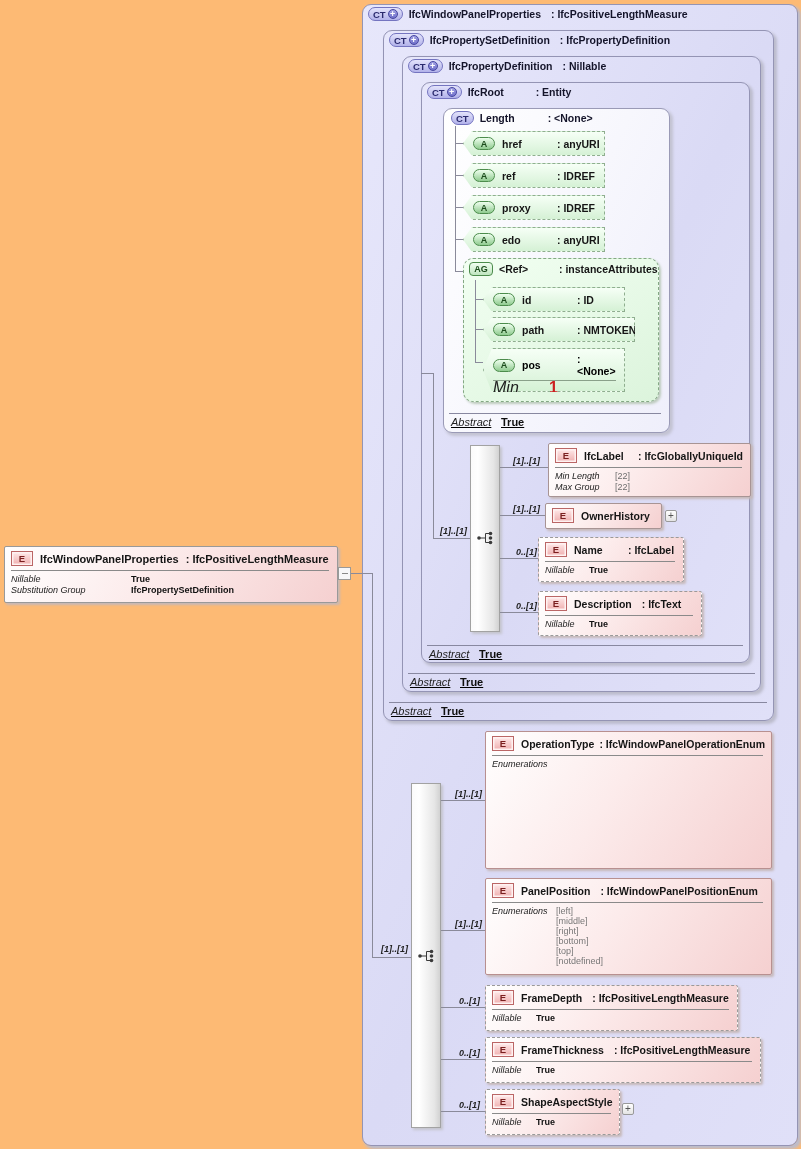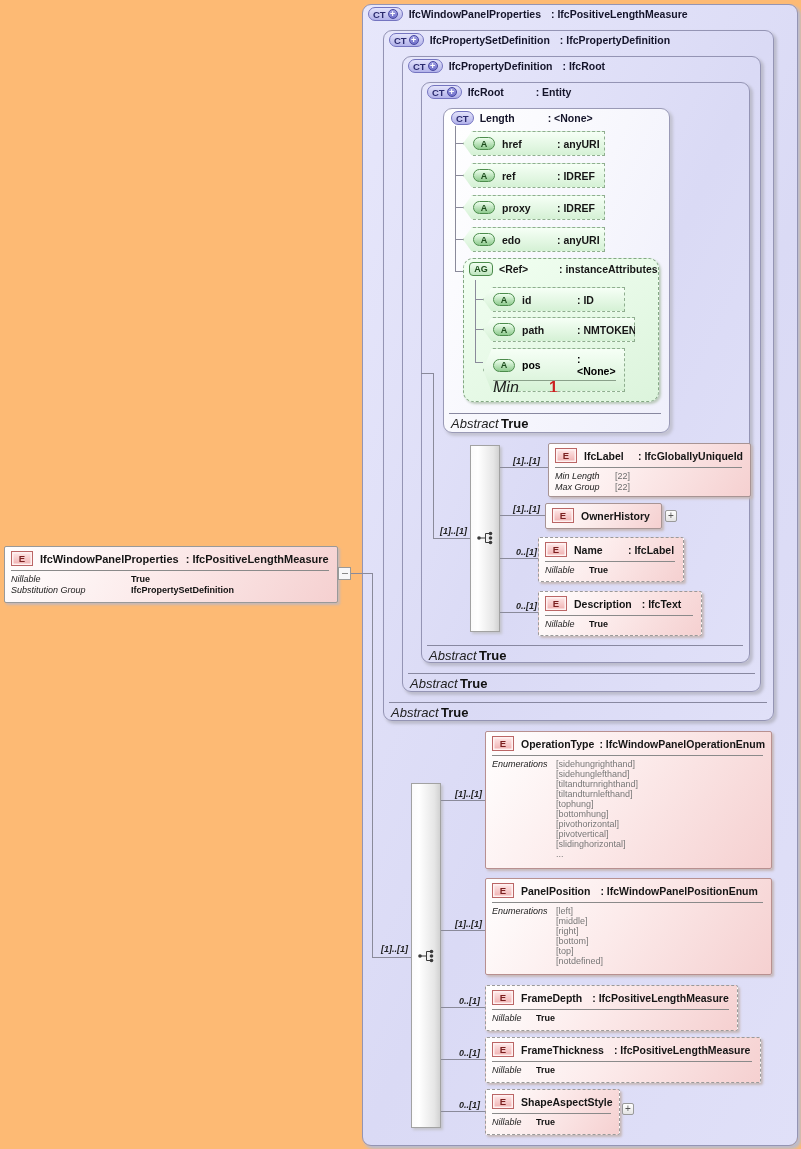--- a/index.html
+++ b/index.html
@@ -59,21 +59,21 @@
     border:1px dashed #8fae8f;clip-path:polygon(0 50%,9px 0,100% 0,100% 100%,9px 100%);box-sizing:border-box;}
   .posbox .ahdr{display:flex;align-items:center;gap:7px;padding:4px 6px 2px 9px;font-weight:bold;font-size:10.5px;}
   .asep{height:1px;background:#8aa08a;margin:1px 8px 2px 9px;}
   
   .seqbar{position:absolute;border:1px solid #a2a2a2;box-sizing:border-box;
     background:linear-gradient(90deg,#fbfbfb 0%,#ffffff 25%,#e6e6e6 80%,#d2d2d2 100%);
     box-shadow:2px 2px 2.5px #c4c4cc;}
   .card{position:absolute;font-size:9px;font-style:italic;font-weight:bold;color:#222;white-space:nowrap;}
   .hline{position:absolute;height:1px;background:#8a8a9a;}
   .vline{position:absolute;width:1px;background:#8a8a9a;}
-  .footer{position:absolute;display:flex;font-size:13px;align-items:baseline;}
+  .footer{position:absolute;display:flex;font-size:11px;align-items:baseline;text-decoration:underline;}
   .fsep{position:absolute;height:1px;background:#8888a0;}
   .plusbtn{position:absolute;width:12px;height:12px;border:1px solid #999;border-radius:2px;
     background:linear-gradient(180deg,#ffffff,#e4e4e4);color:#555;font-size:10px;line-height:10px;
     text-align:center;box-sizing:border-box;}
   .sqconn{position:absolute;width:13px;height:13px;border:1px solid #999;background:#f6f6f8;
     box-sizing:border-box;display:flex;align-items:center;justify-content:center;}
   .sqconn .dash{width:6px;height:1px;background:#888;}
   .seqicon{position:absolute;}
 </style>
 </head>
@@ -101,21 +101,21 @@
       </span>
     <span class="tname">IfcPropertySetDefinition</span>
       <span>: IfcPropertyDefinition</span>
   </div>
   <div class="hdr" style="left:408px;top:59px;">
     <span class="badge-ct">
         <span>CT</span>
         <span class="plus-circle">+</span>
       </span>
     <span class="tname">IfcPropertyDefinition</span>
-      <span>: IfcRoot</span>
+      <span>: Nillable</span>
   </div>
   <div class="hdr" style="left:427px;top:85px;">
     <span class="badge-ct">
         <span>CT</span>
         <span class="plus-circle">+</span>
       </span>
     <span class="tname">IfcRoot</span>
       <span>: Entity</span>
   </div>
 
@@ -325,30 +325,20 @@
   <div class="ebox" style="left:485px;top:731px;width:287px;height:138px;border-color:#b89090;">
     <div class="ehdr">
       <span class="badge-e">E</span>
       <span class="ename">OperationType</span>
         <span>: IfcWindowPanelOperationEnum</span>
     </div>
     <div class="esep"></div>
     <div class="props">
       <div class="prow" style="align-items:flex-start;">
         <span class="plabel pw62">Enumerations</span>
-        <span class="enumvals">[sidehungrighthand]
-[sidehunglefthand]
-[tiltandturnrighthand]
-[tiltandturnlefthand]
-[tophung]
-[bottomhung]
-[pivothorizontal]
-[pivotvertical]
-[slidinghorizontal]
-...</span>
       </div>
     </div>
   </div>
 
   <div class="ebox" style="left:485px;top:878px;width:287px;height:97px;border-color:#b89090;">
     <div class="ehdr">
       <span class="badge-e">E</span>
       <span class="ename">PanelPosition</span>
         <span>: IfcWindowPanelPositionEnum</span>
     </div>

